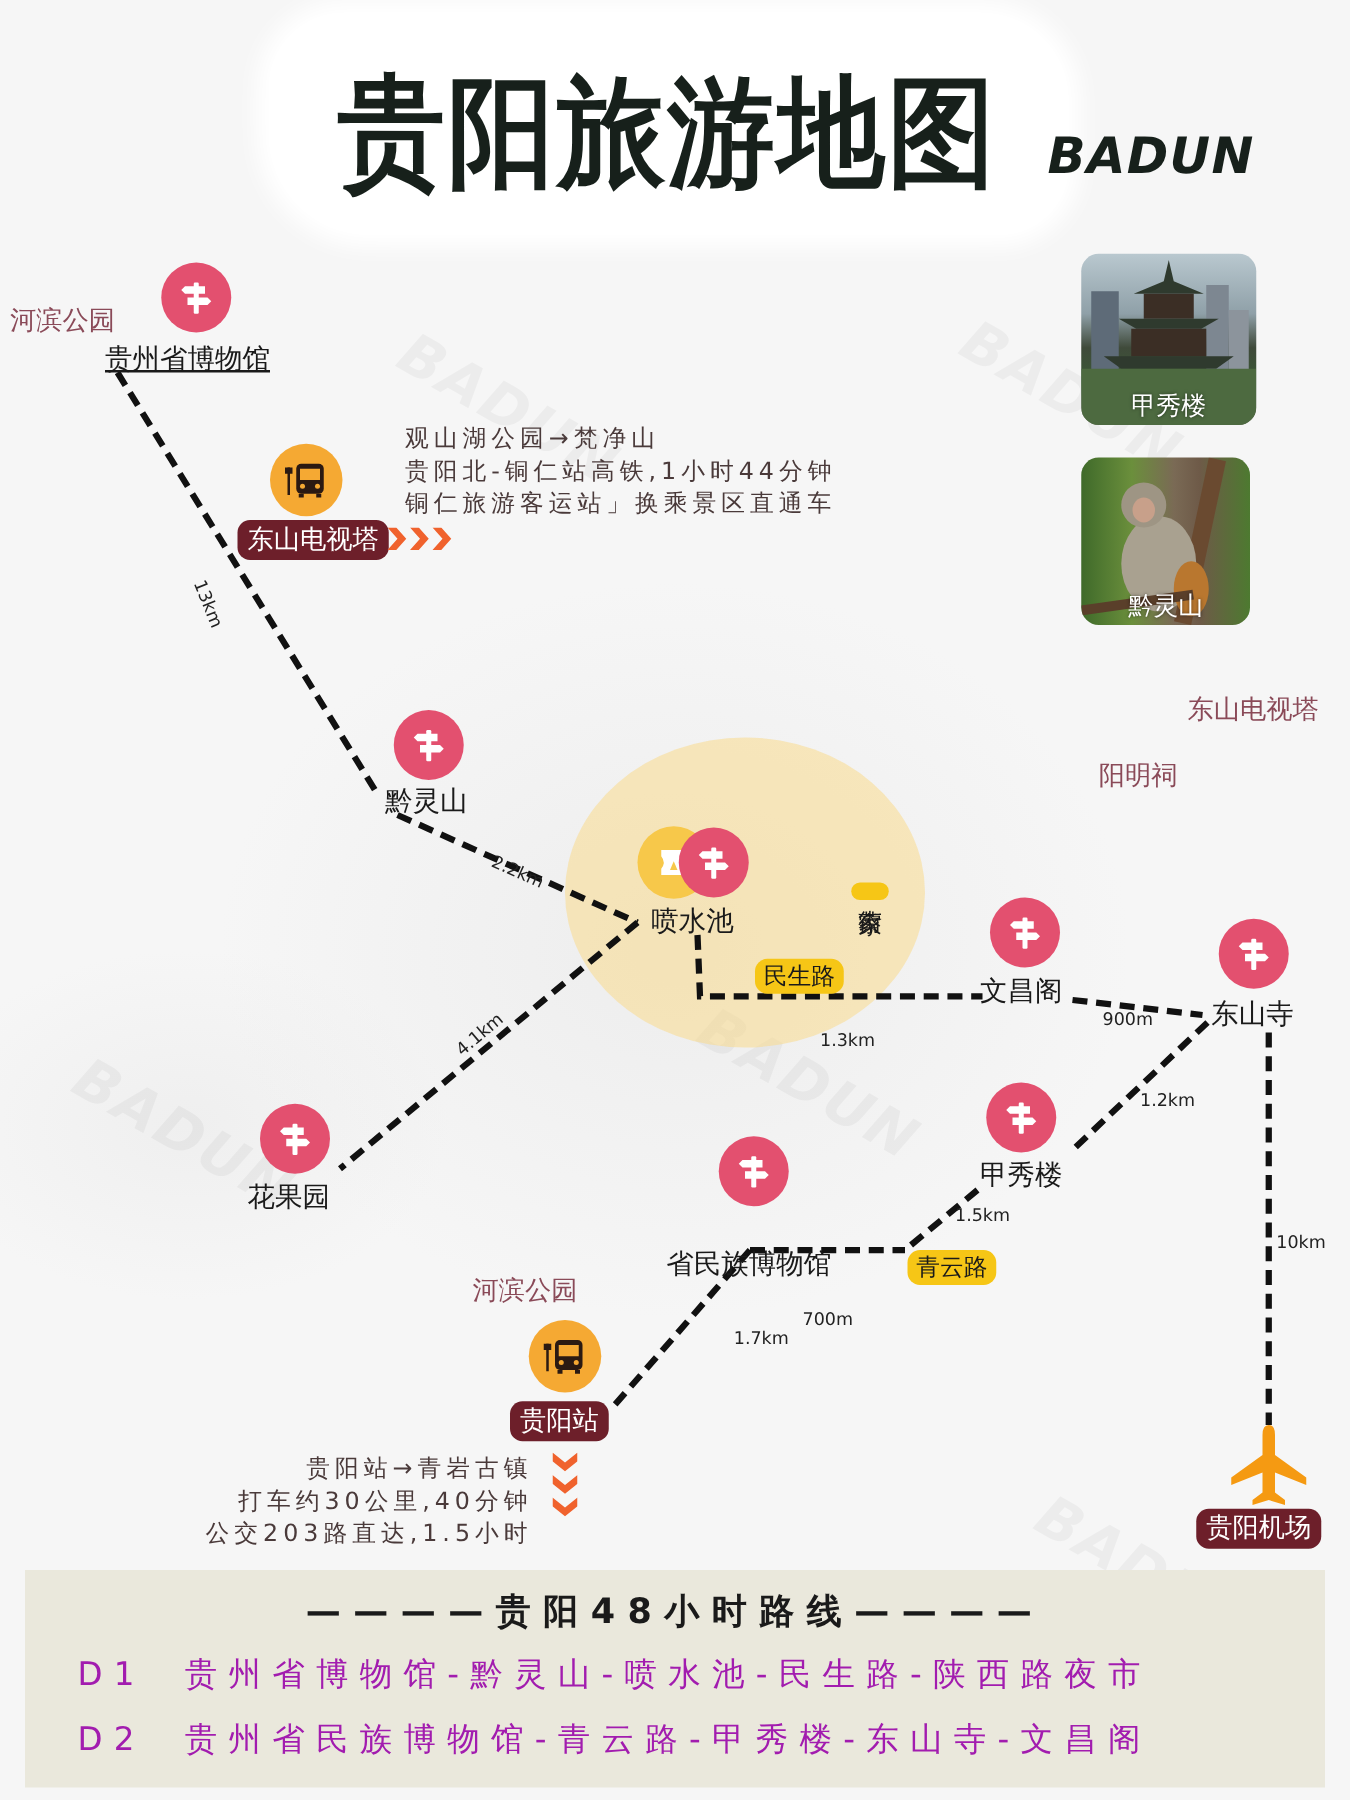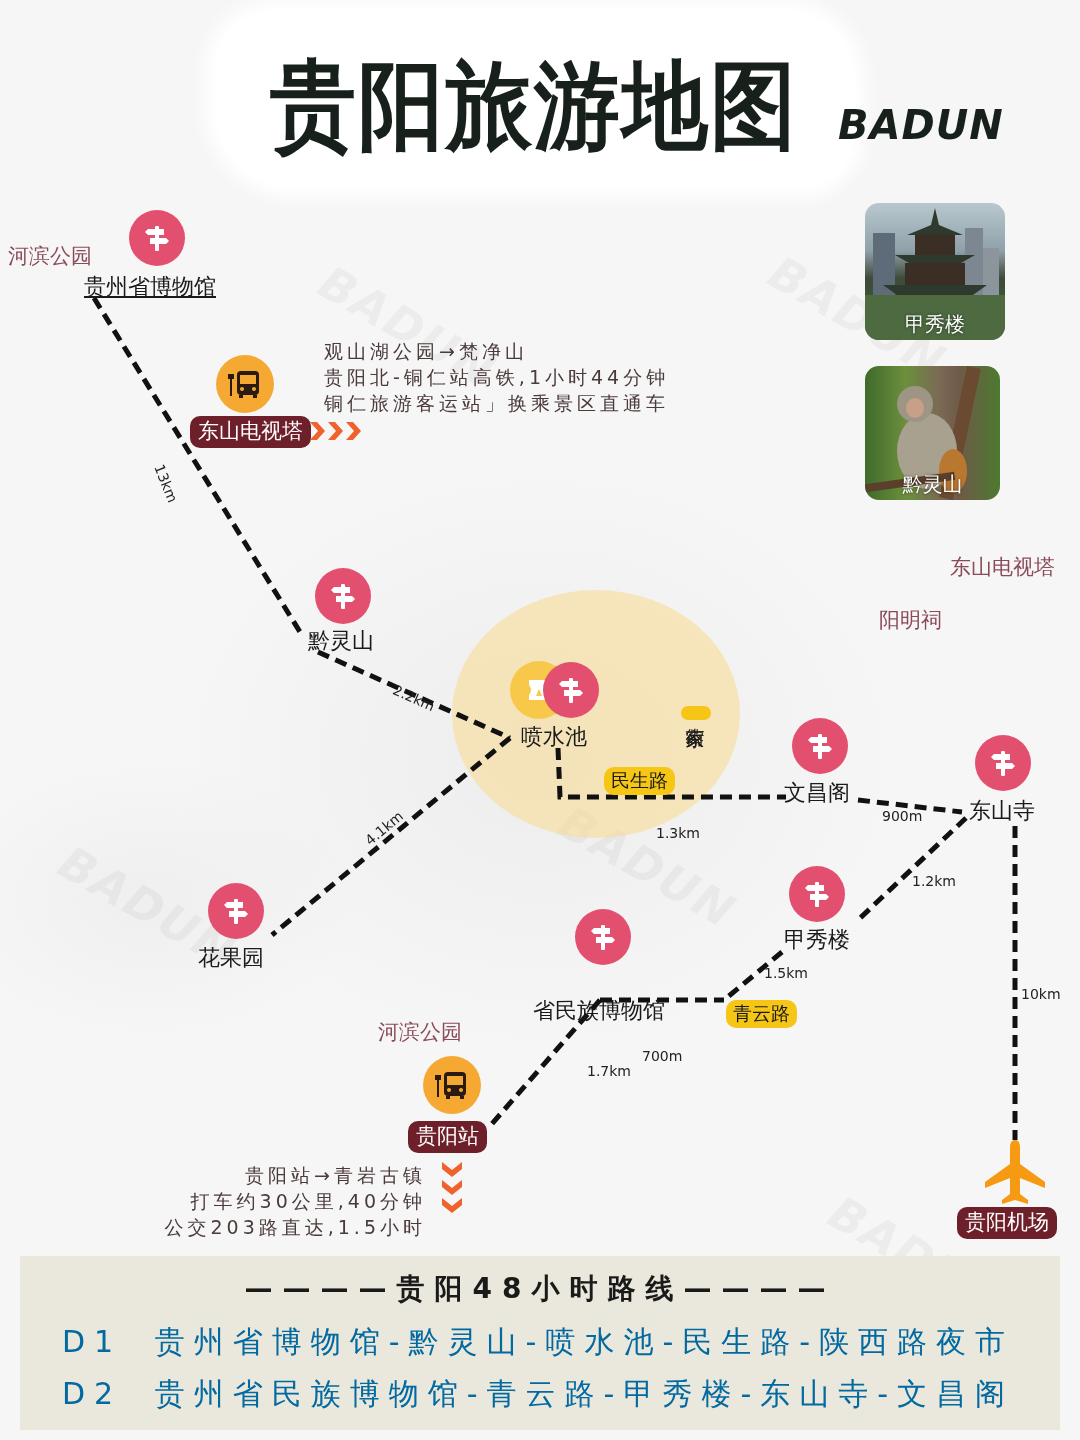--- a/index.html
+++ b/index.html
@@ -79,21 +79,21 @@
   .plane { position:absolute; }
   .panel {
     position:absolute; left:20px; top:1256px; width:1040px; height:174px;
     background:#eae8dc;
   }
   .panel-title {
     position:absolute; left:0; right:0; top:14px; text-align:center; font-size:28px; font-weight:bold;
     letter-spacing:10px; color:#1a1a1a;
   }
   .panel-line {
-    position:absolute; left:42px; font-size:30px; letter-spacing:9px; color:#0369a1; white-space:nowrap;
+    position:absolute; left:42px; font-size:26px; letter-spacing:9px; color:#a21caf; white-space:nowrap;
   }
 </style>
 </head>
 <body>
 
 <div class="bg-wash"></div>
 
 <div class="watermark" style="left:310px;top:300px;">BADUN</div>
 <div class="watermark" style="left:760px;top:290px;">BADUN</div>
 <div class="watermark" style="left:50px;top:880px;">BADUN</div>

